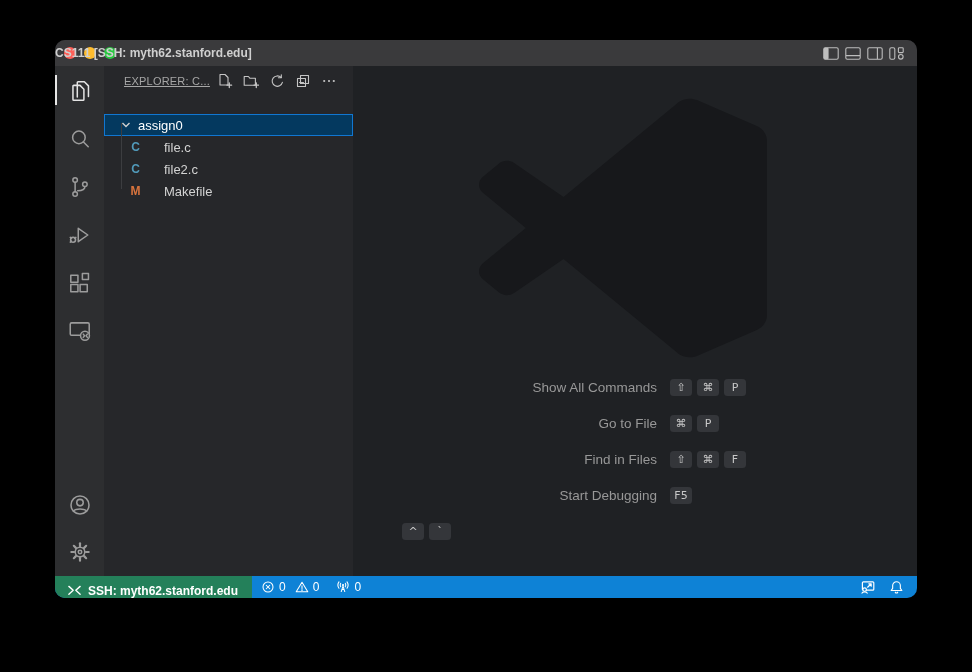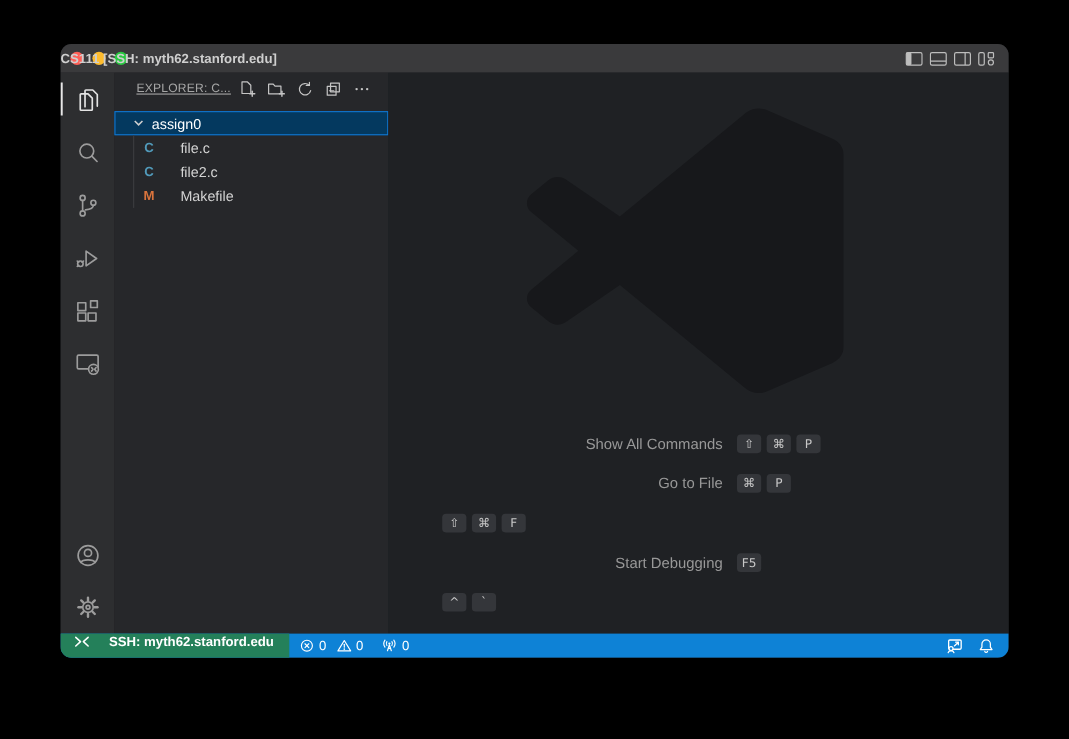--- a/index.html
+++ b/index.html
@@ -39,48 +39,48 @@
   .ab-indicator{position:absolute;left:0;top:9px;width:2px;height:30px;background:#e7e7e7;}
   
   .sidebar{position:relative;width:249px;background:#26272a;flex:none;}
   .sb-header{position:absolute;left:0;top:0;right:0;height:30px;}
   .sb-title{position:absolute;left:20px;top:9px;font-size:11px;color:#a6a6a6;letter-spacing:.2px;text-decoration:underline;}
   .sb-actions{position:absolute;left:112px;top:6px;display:flex;gap:9px;}
   .sb-act{width:17px;height:17px;display:flex;align-items:center;justify-content:center;}
   .sb-act svg{stroke:#c5c5c5;fill:none;stroke-width:1.1;stroke-linecap:round;stroke-linejoin:round;}
   .tree{position:absolute;left:0;top:35px;right:0;}
   .tree-row{position:relative;height:22px;display:flex;align-items:center;font-size:13px;color:#d3d3d3;cursor:default;}
-  .tree-row.selected{background:#04395f;border:1px solid #1177d1;box-sizing:border-box;color:#fff;}
+  .tree-row.selected{background:#04395f;border:1px solid #1177d1;box-sizing:border-box;color:#fff;margin-top:13px;}
   .chev{margin-left:16px;width:11px;display:flex;}
   .chev svg{stroke:#cfcfcf;fill:none;stroke-width:1.4;}
   .file-badge{margin-left:26px;width:11px;text-align:center;font-size:12px;font-weight:bold;}
   .badge-c{color:#519aba;}
   .badge-m{color:#d9743d;}
   .row-label{margin-left:6px;}
   .file-label{margin-left:23px;}
   .indent-guide{position:absolute;left:17px;top:22px;width:1px;height:66px;background:#3c3d40;}
   
   .editor{position:relative;flex:1;background:#1f2124;}
   .wm-logo{position:absolute;left:126px;top:32px;}
-  .wm-list{position:absolute;left:36px;top:319px;width:480px;}
+  .wm-list{position:absolute;left:36px;top:303px;width:480px;}
   .wm-row{height:36px;display:flex;align-items:center;}
   .wm-label{width:268px;text-align:right;font-size:13.5px;color:#989898;}
   .keys{display:flex;gap:5px;margin-left:13px;align-items:center;}
   kbd{
     min-width:14px;height:17px;padding:0 4px;background:#34363a;border-radius:3.5px;
     color:#c8c8c8;font-size:11px;font-family:"DejaVu Sans",sans-serif;
     display:flex;align-items:center;justify-content:center;
   }
   
   .statusbar{
     position:absolute;left:0;bottom:0;width:862px;height:22px;background:#0e82d6;
     display:flex;align-items:center;color:#fff;font-size:12px;
   }
   .sb-remote{
-    height:22px;background:#24805a;display:flex;align-items:flex-start;gap:17px;
+    height:22px;background:#24805a;display:flex;align-items:flex-end;gap:6px;
     padding:0 14px 0 12px;flex:none;font-weight:600;
   }
   .status-group{display:flex;align-items:center;gap:4px;margin-left:9px;}
   .status-group.ports{margin-left:17px;}
   .statusbar svg{stroke:#fff;fill:none;stroke-width:1.2;stroke-linecap:round;stroke-linejoin:round;}
   .sb-right{margin-left:auto;display:flex;align-items:center;gap:13px;padding-right:13px;}
 </style>
 </head>
 <body>
 
@@ -286,20 +286,21 @@
           </span>
         </div>
         <div class="wm-row">
           <span class="wm-label">Go to File</span>
           <span class="keys">
             <kbd>⌘</kbd>
             <kbd>P</kbd>
           </span>
         </div>
         <div class="wm-row">
+          <span class="wm-label">Find in Files</span>
           <span class="keys">
             <kbd>⇧</kbd>
             <kbd>⌘</kbd>
             <kbd>F</kbd>
           </span>
         </div>
         <div class="wm-row">
           <span class="wm-label">Start Debugging</span>
           <span class="keys">
             <kbd>F5</kbd>

